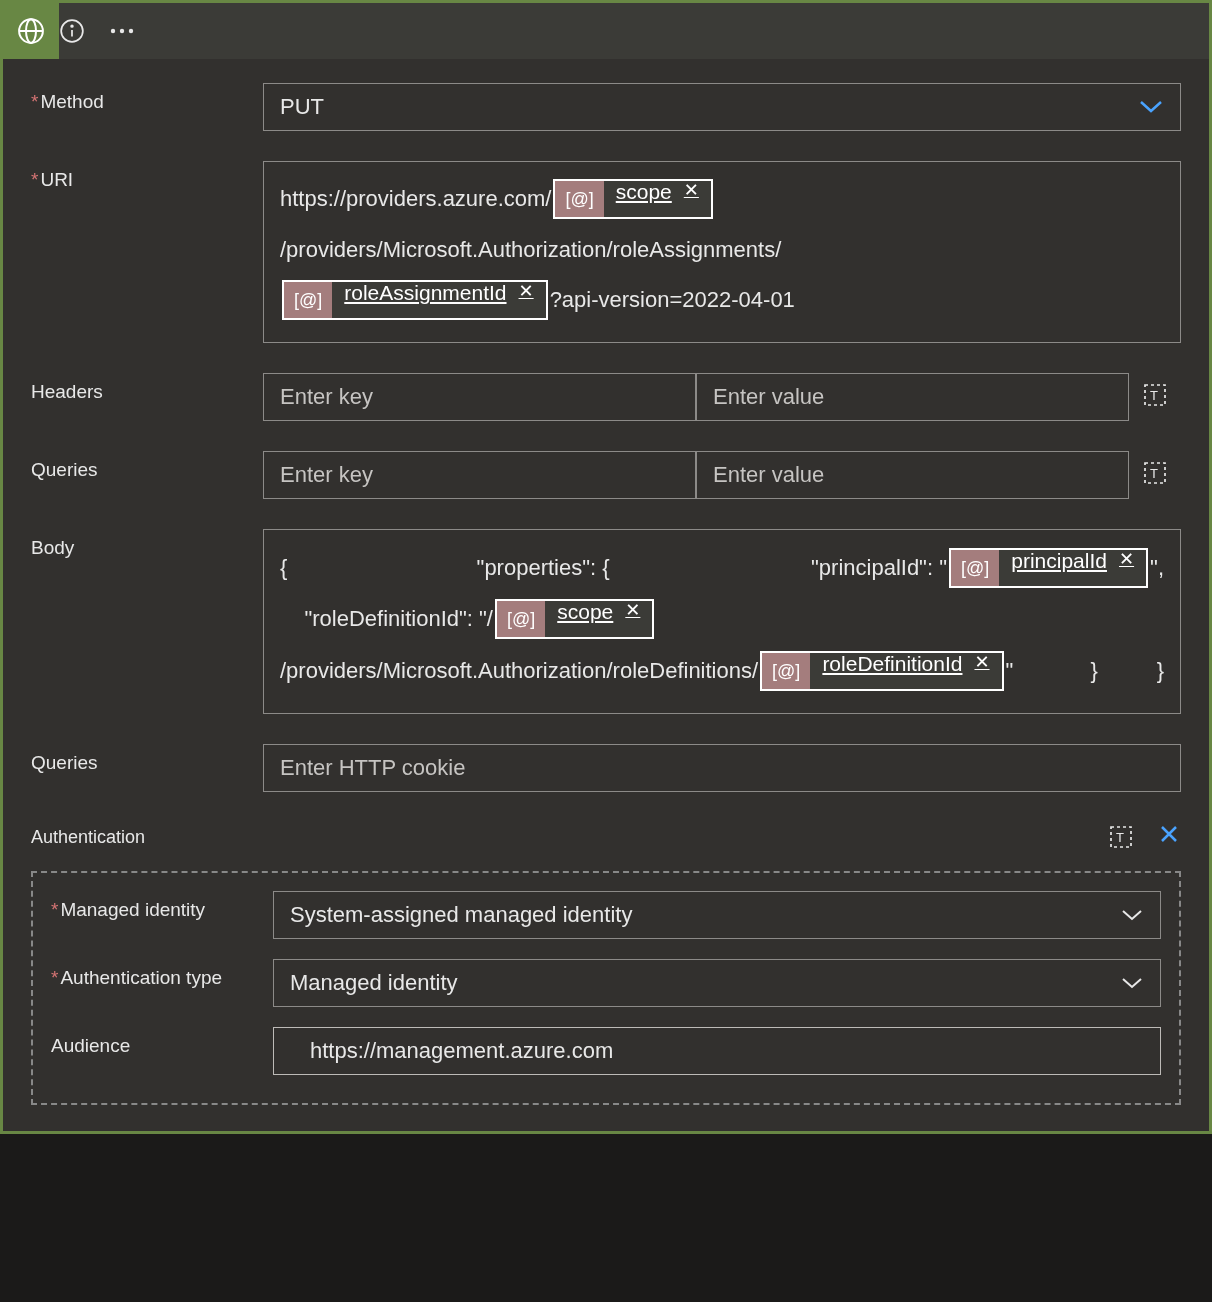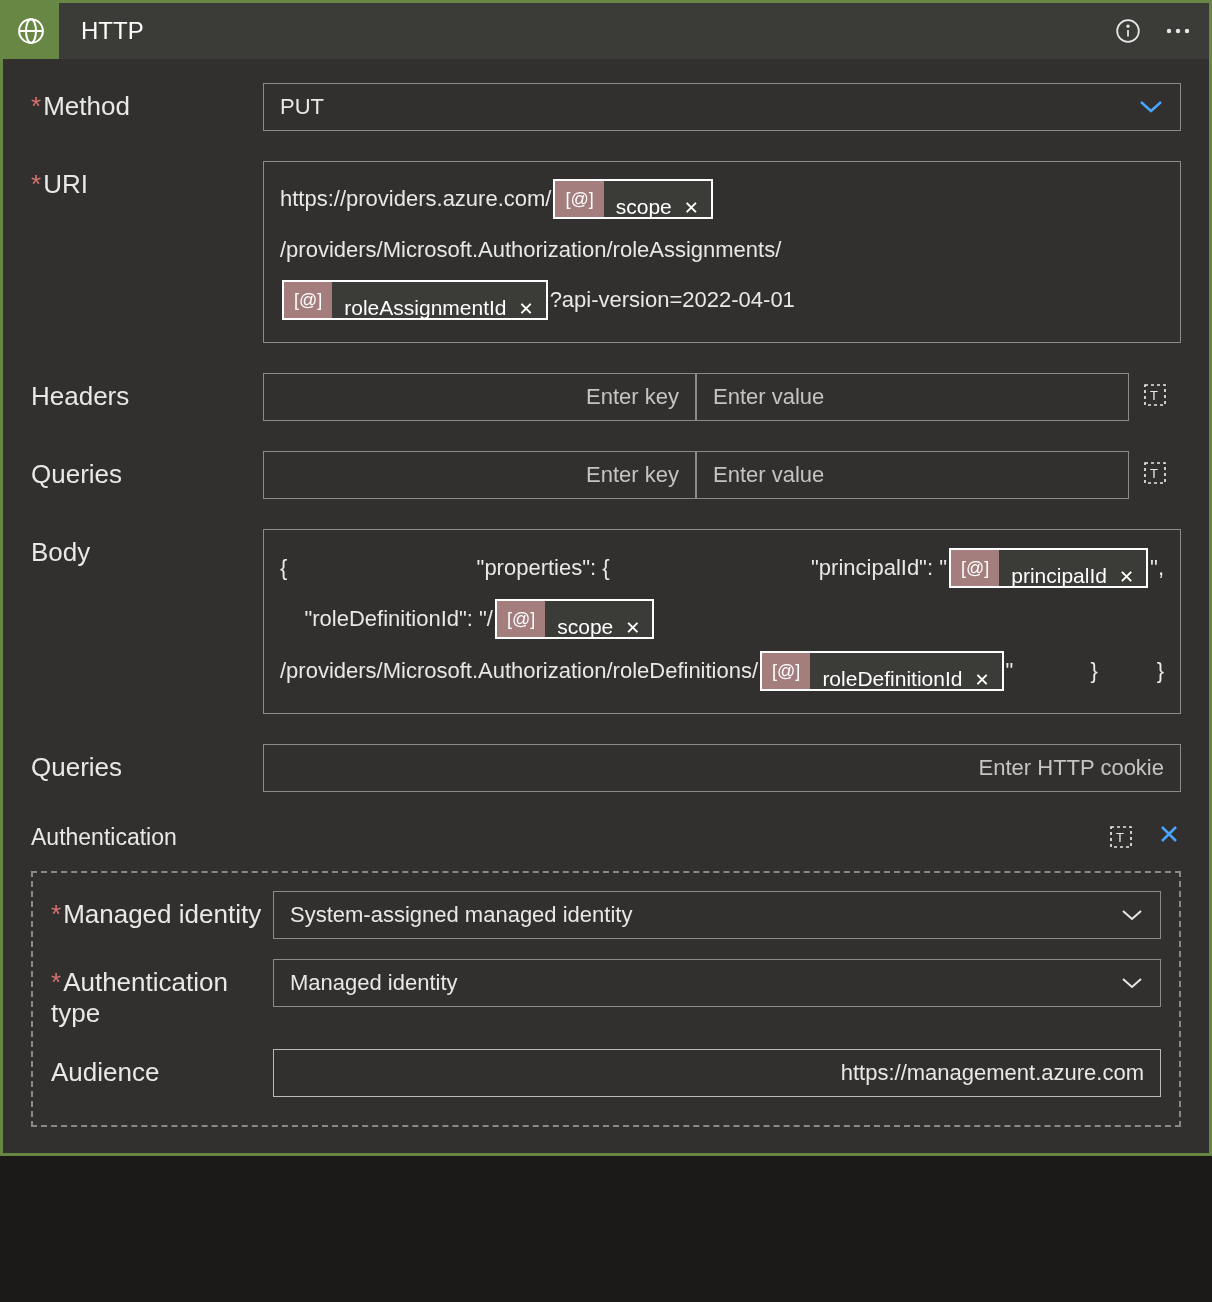--- a/index.html
+++ b/index.html
@@ -33,21 +33,21 @@
     font-size: 24px;
     margin-left: 22px;
     flex: 1;
     color: #fff;
   }
   .header-actions { display: flex; gap: 24px; align-items: center; }
   .icon-btn { cursor: pointer; color: #e8e8e8; display:flex; align-items:center; justify-content:center; }
 
   .body { padding: 24px 28px 26px 28px; }
   .row { display: flex; align-items: flex-start; margin-bottom: 30px; }
-  .label-col { width: 232px; padding-top: 8px; font-size: 26px; }
+  .label-col { width: 232px; padding-top: 8px; font-size: 19px; }
   .req { color: #d47373; margin-right: 2px; }
   .field-col { flex: 1; }
   .extra-col { width: 52px; display:flex; justify-content:center; padding-top:10px; }
 
   .select, .input, .content-box {
     border: 1px solid #8c8a88;
     background: transparent;
     color: #e8e8e8;
     width: 100%;
     font-size: 22px;
@@ -63,21 +63,21 @@
 
   .kv-row { display: flex; gap: 0; width: 100%; }
   .kv-input {
     flex: 1;
     border: 1px solid #8c8a88;
     background: transparent;
     color: #e8e8e8;
     font-size: 22px;
     padding: 10px 16px;
   }
-  .kv-input:first-child { border-right: 1px solid #8c8a88; text-align: right; }
+  .kv-input:first-child { border-right: 1px solid #8c8a88; }
   .kv-input::placeholder { color: #c6c4c2; }
 
   .token {
     display: inline-flex;
     align-items: stretch;
     border: 2px solid #fff;
     height: 40px;
     vertical-align: middle;
     margin: 0 2px;
     line-height: 1;
@@ -88,23 +88,24 @@
     padding: 0 10px;
     display: flex;
     align-items: center;
     font-size: 18px;
   }
   .token .tk-label {
     background: #3b3b37;
     color: #fff;
     padding: 0 12px;
     display: flex;
-    align-items: flex-end;
+    align-items: flex-start;
     gap: 12px;
     font-size: 21px;
+    text-decoration: underline;
   }
   .token .tk-x { font-size: 18px; cursor:pointer; }
 
   .body-text { white-space: pre; }
   .body-lines { width:100%; line-height: 2.35; font-size: 22px; }
   .body-lines .line { display:flex; flex-wrap:wrap; align-items:center; }
 
   .auth-header { display:flex; align-items:center; justify-content:space-between; margin-bottom:18px; }
   .auth-actions { display:flex; gap:24px; align-items:center; }
   .auth-box {
@@ -124,21 +125,20 @@
 <div class="card">
 
   <div class="header">
     <div class="header-icon">
       <svg width="30" height="30" viewBox="0 0 24 24" fill="none" stroke="#fff" stroke-width="1.6">
         <circle cx="12" cy="12" r="9.5"></circle>
         <ellipse cx="12" cy="12" rx="4" ry="9.5"></ellipse>
         <line x1="2.5" y1="12" x2="21.5" y2="12"></line>
       </svg>
     </div>
-    <div class="header-title">HTTP</div>
     <div class="header-actions">
       <span class="icon-btn">
         <svg width="26" height="26" viewBox="0 0 24 24" fill="none" stroke="#e8e8e8" stroke-width="1.6">
           <circle cx="12" cy="12" r="10"></circle>
             <line x1="12" y1="11" x2="12" y2="17"></line>
             <circle cx="12" cy="7.5" r="0.8" fill="#e8e8e8"></circle>
         </svg>
       </span>
       <span class="icon-btn">
         <svg width="26" height="6" viewBox="0 0 26 6">
@@ -286,21 +286,21 @@
     </div>
 
     <div class="row">
       <div class="label-col">Queries</div>
       <div class="field-col">
         <input class="kv-input" style="width: 100%;" placeholder="Enter HTTP cookie">
       </div>
     </div>
 
     <div class="auth-header">
-      <div style="font-size:23px;">Authentication</div>
+      <div style="font-size:18px;">Authentication</div>
       <div class="auth-actions">
         <span class="icon-btn mode-icon">
           <svg width="24" height="24" viewBox="0 0 24 24" fill="none" stroke="#e8e8e8" stroke-width="1.7" stroke-dasharray="3 3">
               <rect x="2" y="2" width="20" height="20"></rect>
               <text x="7" y="17" font-size="13" fill="#e8e8e8" stroke="none" font-family="sans-serif">T</text>
             </svg>
         </span>
         <span class="close-x">
           <svg width="24" height="24" viewBox="0 0 24 24" fill="none" stroke="#4aa3ff" stroke-width="2.5">
               <path d="M5 5 L19 19 M19 5 L5 19"></path>

